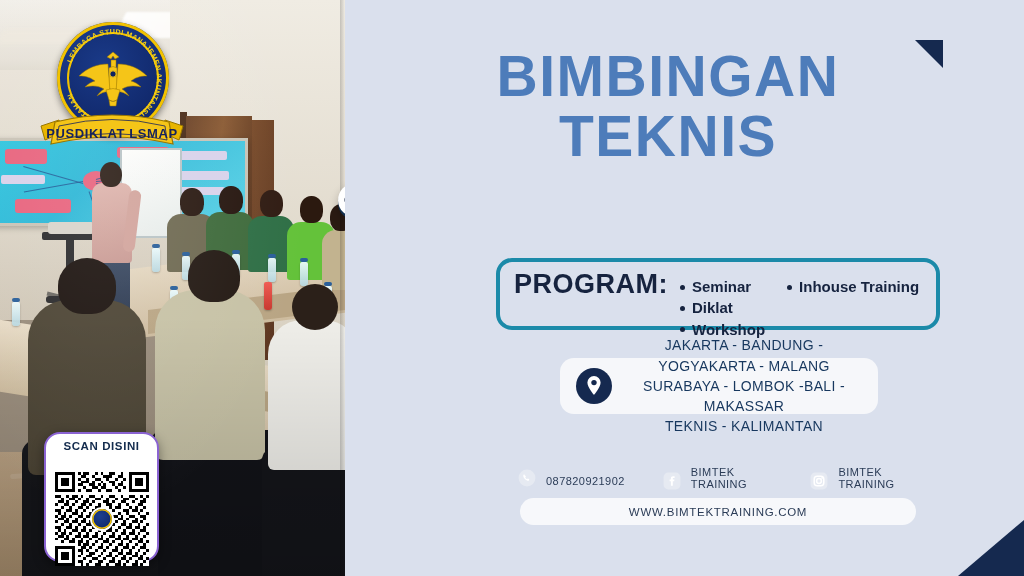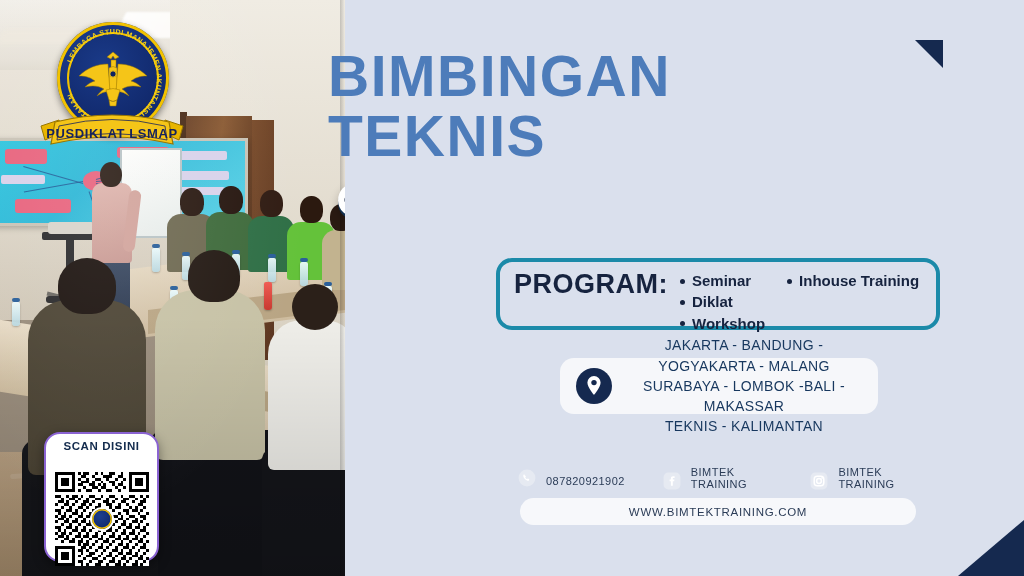--- a/index.html
+++ b/index.html
@@ -106,29 +106,29 @@
       display:flex;align-items:center;justify-content:center;transform:rotate(-1.2deg);}
   .badge span{font-size:12.5px;font-weight:bold;color:#14223f;letter-spacing:.7px;}
 
   
   .right{position:absolute;left:345px;top:0;width:679px;height:576px;background:#dae0ed;}
   .tri-title{position:absolute;left:915px;top:40px;width:0;height:0;
       border-top:28px solid #15294f;border-left:28px solid transparent;}
   .tri-corner{position:absolute;right:0;bottom:0;width:0;height:0;
       border-bottom:56px solid #15294f;border-left:66px solid transparent;}
 
-  .title{position:absolute;left:328px;top:46px;width:660px;text-align:left;}
+  .title{position:absolute;left:338px;top:46px;width:660px;text-align:center;}
   .title .l1,.title .l2{font-size:57px;font-weight:bold;color:#4d7cba;letter-spacing:1.5px;line-height:1.06;
       font-family:"Liberation Sans",sans-serif;}
 
   .program{position:absolute;left:496px;top:258px;width:444px;height:72px;
       border:4px solid #1b8aa9;border-radius:16px;box-sizing:border-box;
       display:flex;align-items:flex-start;padding:7px 0 0 14px;}
   .prog-label{font-size:27px;font-weight:bold;color:#16233f;letter-spacing:.5px;line-height:1;margin-top:2px;}
-  .prog-cols{display:flex;margin-left:12px;margin-top:1px;}
+  .prog-cols{display:flex;margin-left:12px;margin-top:7px;}
   .prog-col{display:flex;flex-direction:column;}
   .prog-col.c2{margin-left:22px;}
   .prog-li{font-size:15px;font-weight:bold;color:#16233f;line-height:1.43;white-space:nowrap;}
   .prog-li b{font-weight:bold;}
   .bullet{display:inline-block;width:5px;height:5px;background:#16233f;border-radius:50%;
       vertical-align:middle;margin-right:7px;margin-bottom:2px;}
 
   .loc{position:absolute;left:560px;top:358px;width:318px;height:56px;background:#f6f7fa;border-radius:14px;
       display:flex;align-items:center;padding-left:16px;box-sizing:border-box;}
   .pin{width:36px;height:36px;flex:0 0 36px;}

